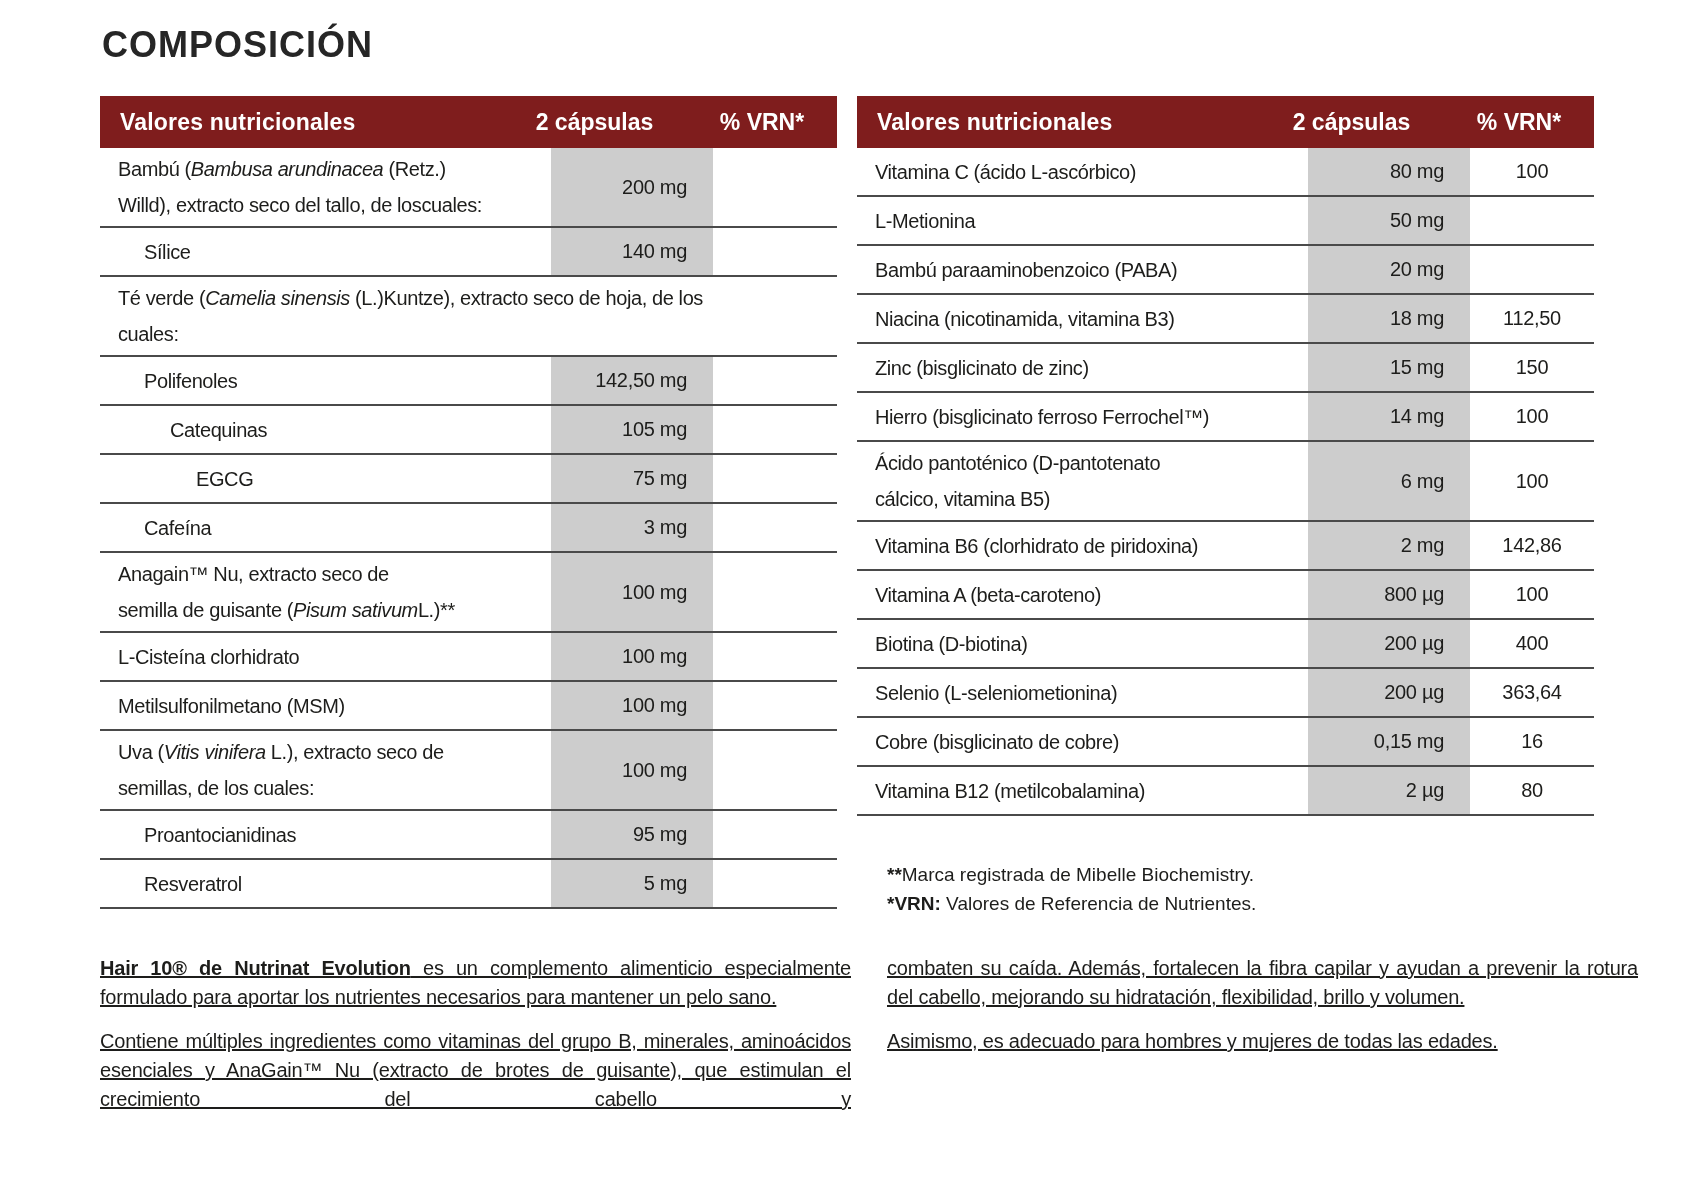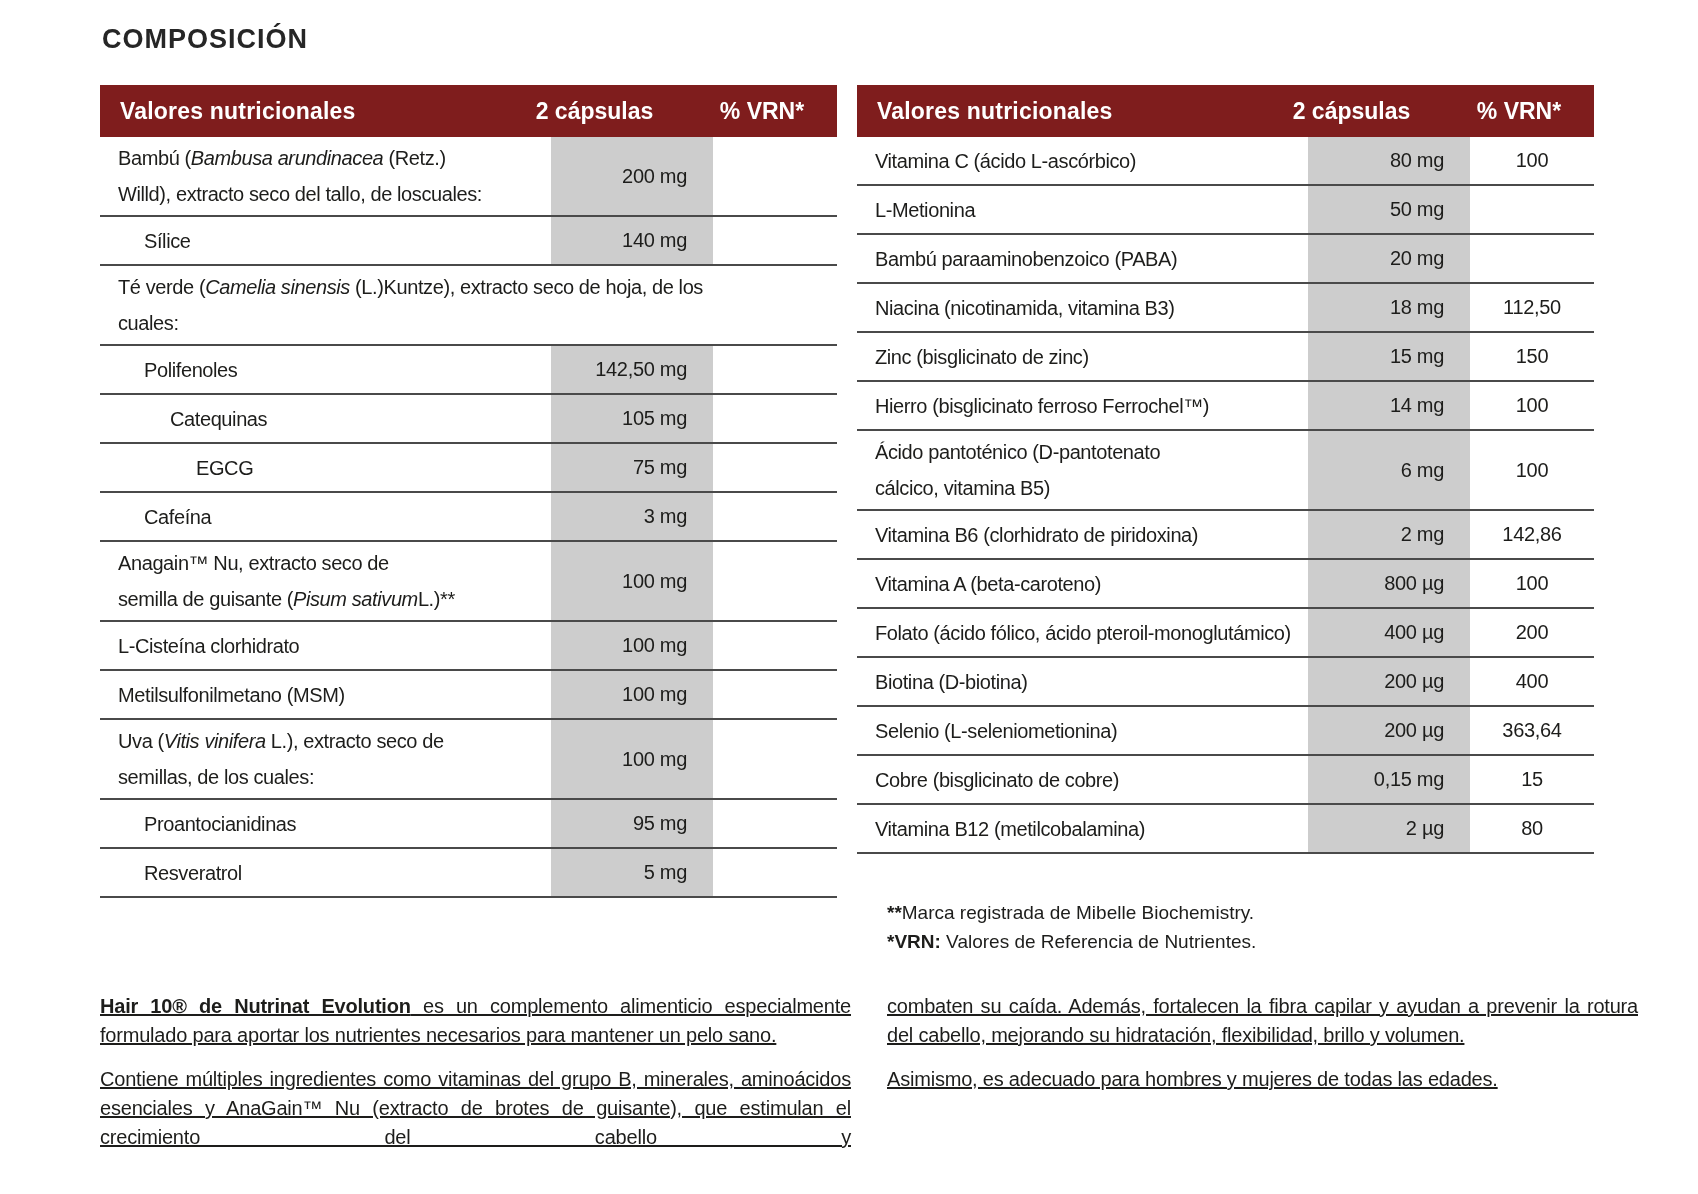--- a/index.html
+++ b/index.html
@@ -5,21 +5,21 @@
   html,body { margin:0; padding:0; background:#ffffff; }
   body {
     width:1698px; height:1194px; overflow:hidden;
     font-family:"Liberation Sans", sans-serif;
     color:#1d1d1b;
     -webkit-font-smoothing:antialiased;
   }
   .page { padding:18px 60px 0 100px; box-sizing:border-box; }
 
   .title {
-    font-size:27px; font-weight:bold; letter-spacing:1px;
+    font-size:36px; font-weight:bold; letter-spacing:1px;
     color:#262626; margin:6px 0 30px 2px;
   }
 
   .tables { display:flex; gap:20px; align-items:flex-start; }
   .ntable { width:737px; }
 
   .t-head {
     display:flex; align-items:center;
     background:#7f1d1d; color:#ffffff;
     height:52px; font-weight:bold; font-size:23px;
@@ -255,47 +255,38 @@
           </div>
           <div class="t-row">
             <div class="c-name" style="padding-left: 18px;">
               <span class="seg">Vitamina A (beta-caroteno)</span>
             </div>
             <div class="c-val">800 µg</div>
             <div class="c-vrn">100</div>
           </div>
           <div class="t-row">
             <div class="c-name" style="padding-left: 18px;">
-              <span class="seg">Folato (ácido fólico, ácido pteroil-</span>
-              <br>
-              <span class="seg">monoglutámico)</span>
-            </div>
-            <div class="c-val">400 µg</div>
-            <div class="c-vrn">200</div>
-          </div>
-          <div class="t-row">
-            <div class="c-name" style="padding-left: 18px;">
               <span class="seg">Biotina (D-biotina)</span>
             </div>
             <div class="c-val">200 µg</div>
             <div class="c-vrn">400</div>
           </div>
           <div class="t-row">
             <div class="c-name" style="padding-left: 18px;">
               <span class="seg">Selenio (L-seleniometionina)</span>
             </div>
             <div class="c-val">200 µg</div>
             <div class="c-vrn">363,64</div>
           </div>
           <div class="t-row">
             <div class="c-name" style="padding-left: 18px;">
               <span class="seg">Cobre (bisglicinato de cobre)</span>
             </div>
             <div class="c-val">0,15 mg</div>
-            <div class="c-vrn">15</div>
+            <div class="c-vrn">16</div>
           </div>
           <div class="t-row">
             <div class="c-name" style="padding-left: 18px;">
               <span class="seg">Vitamina B12 (metilcobalamina)</span>
             </div>
             <div class="c-val">2 µg</div>
             <div class="c-vrn">80</div>
           </div>
         </div>
       <div class="f-notes">

